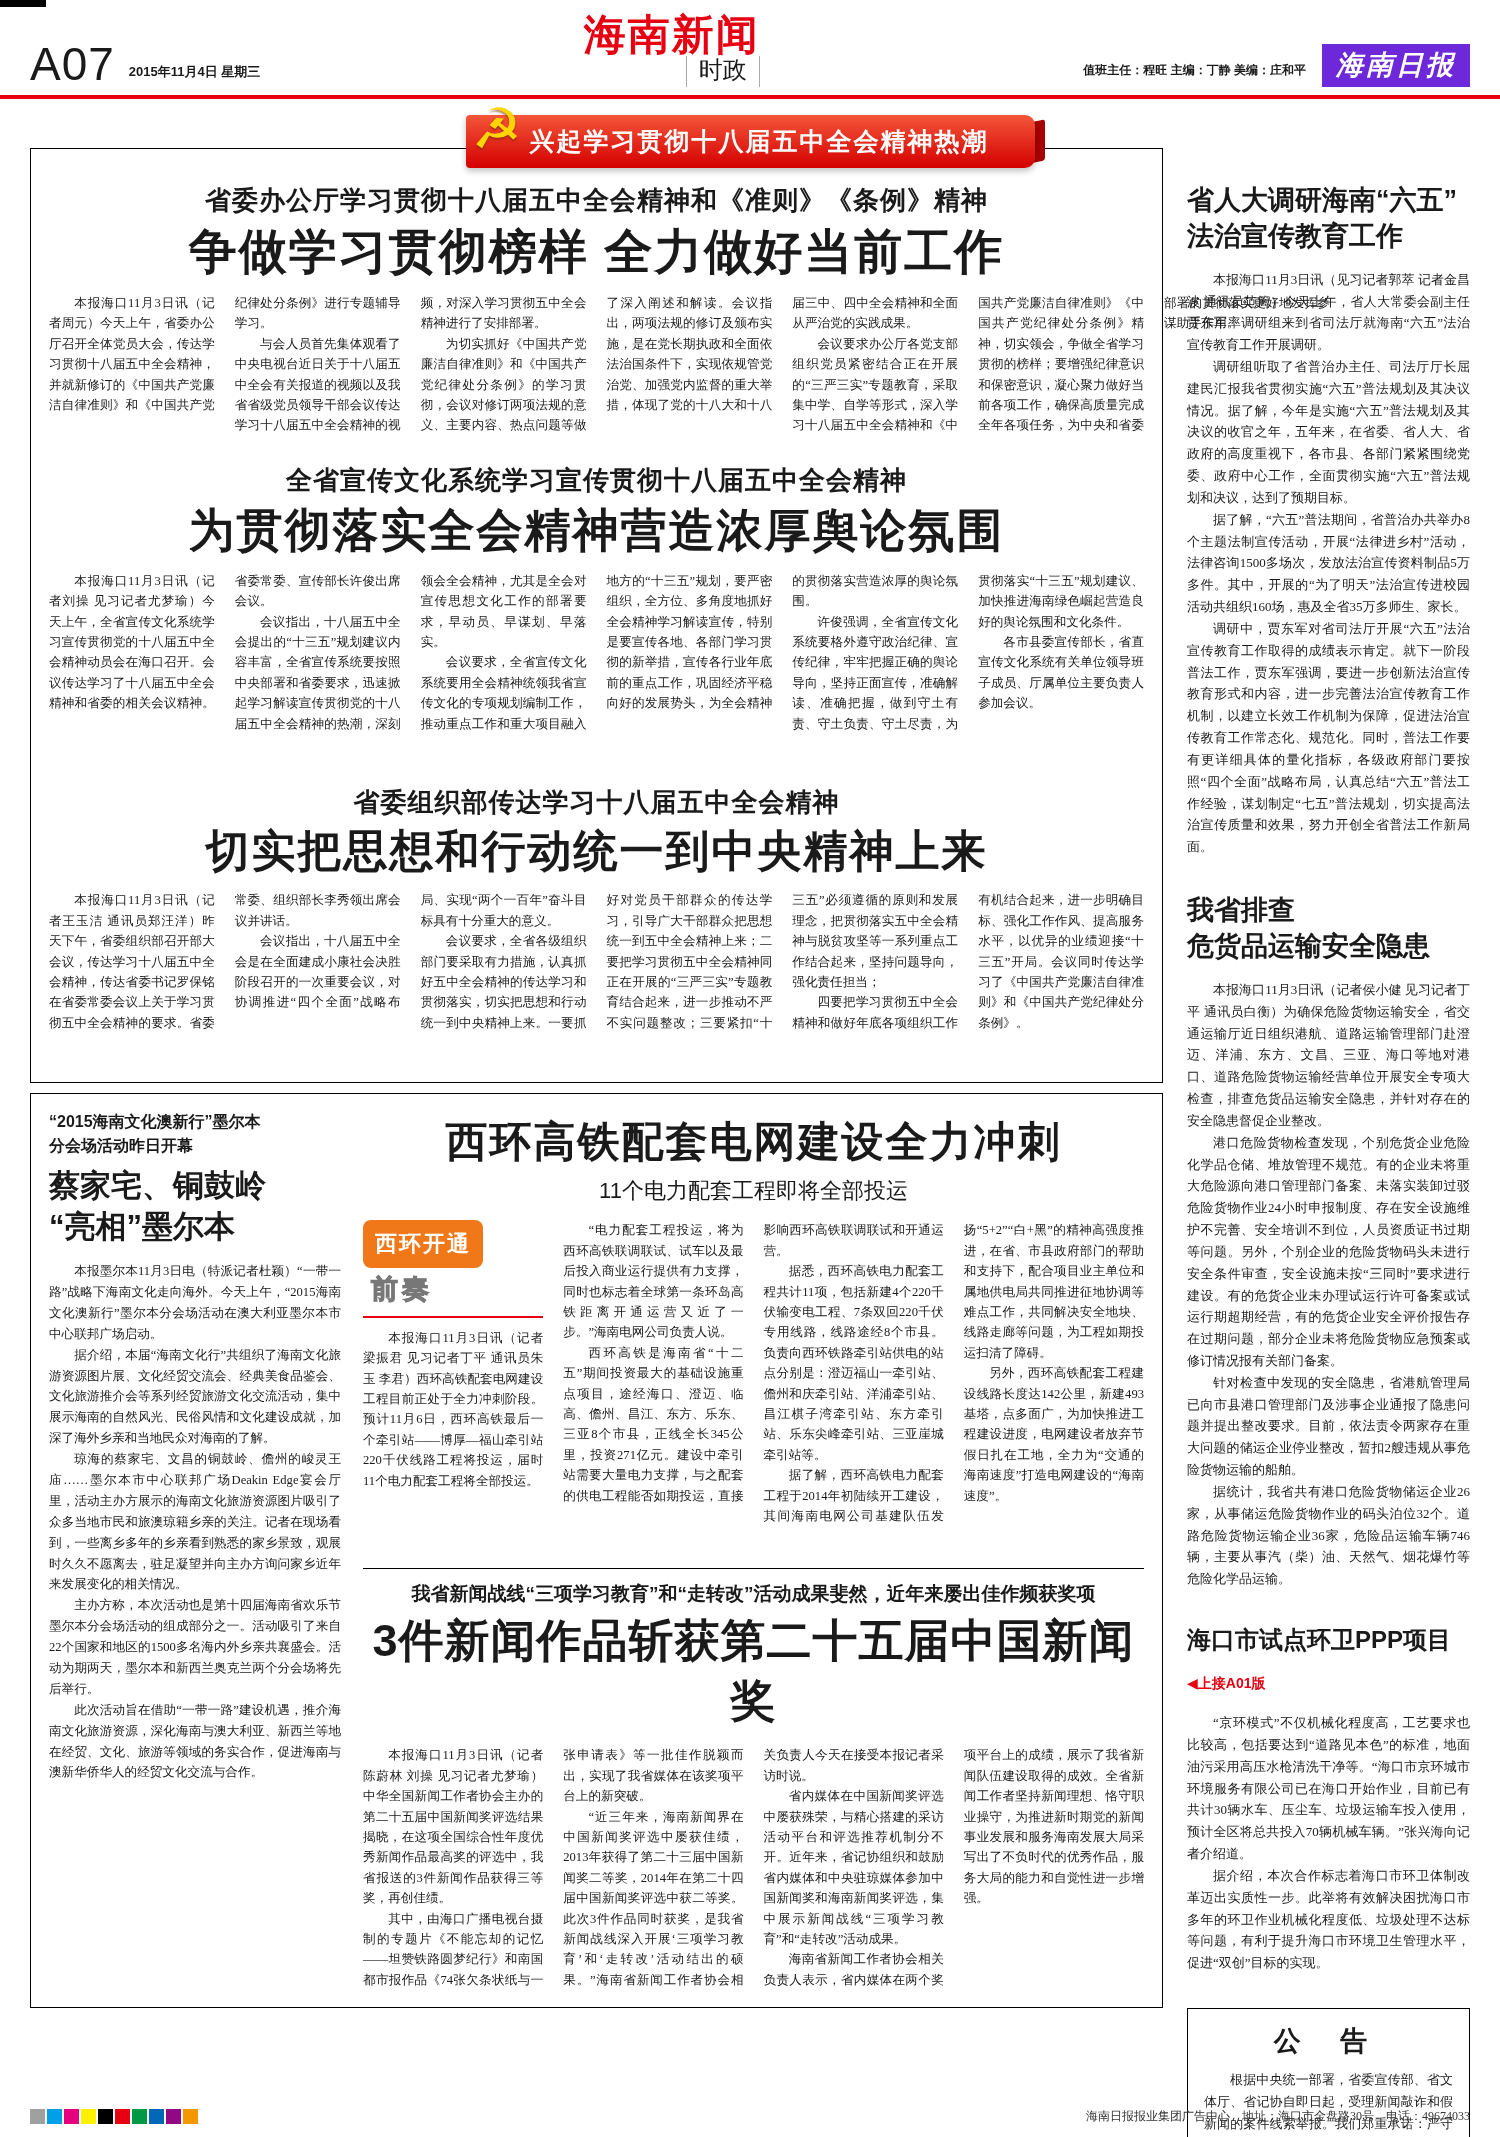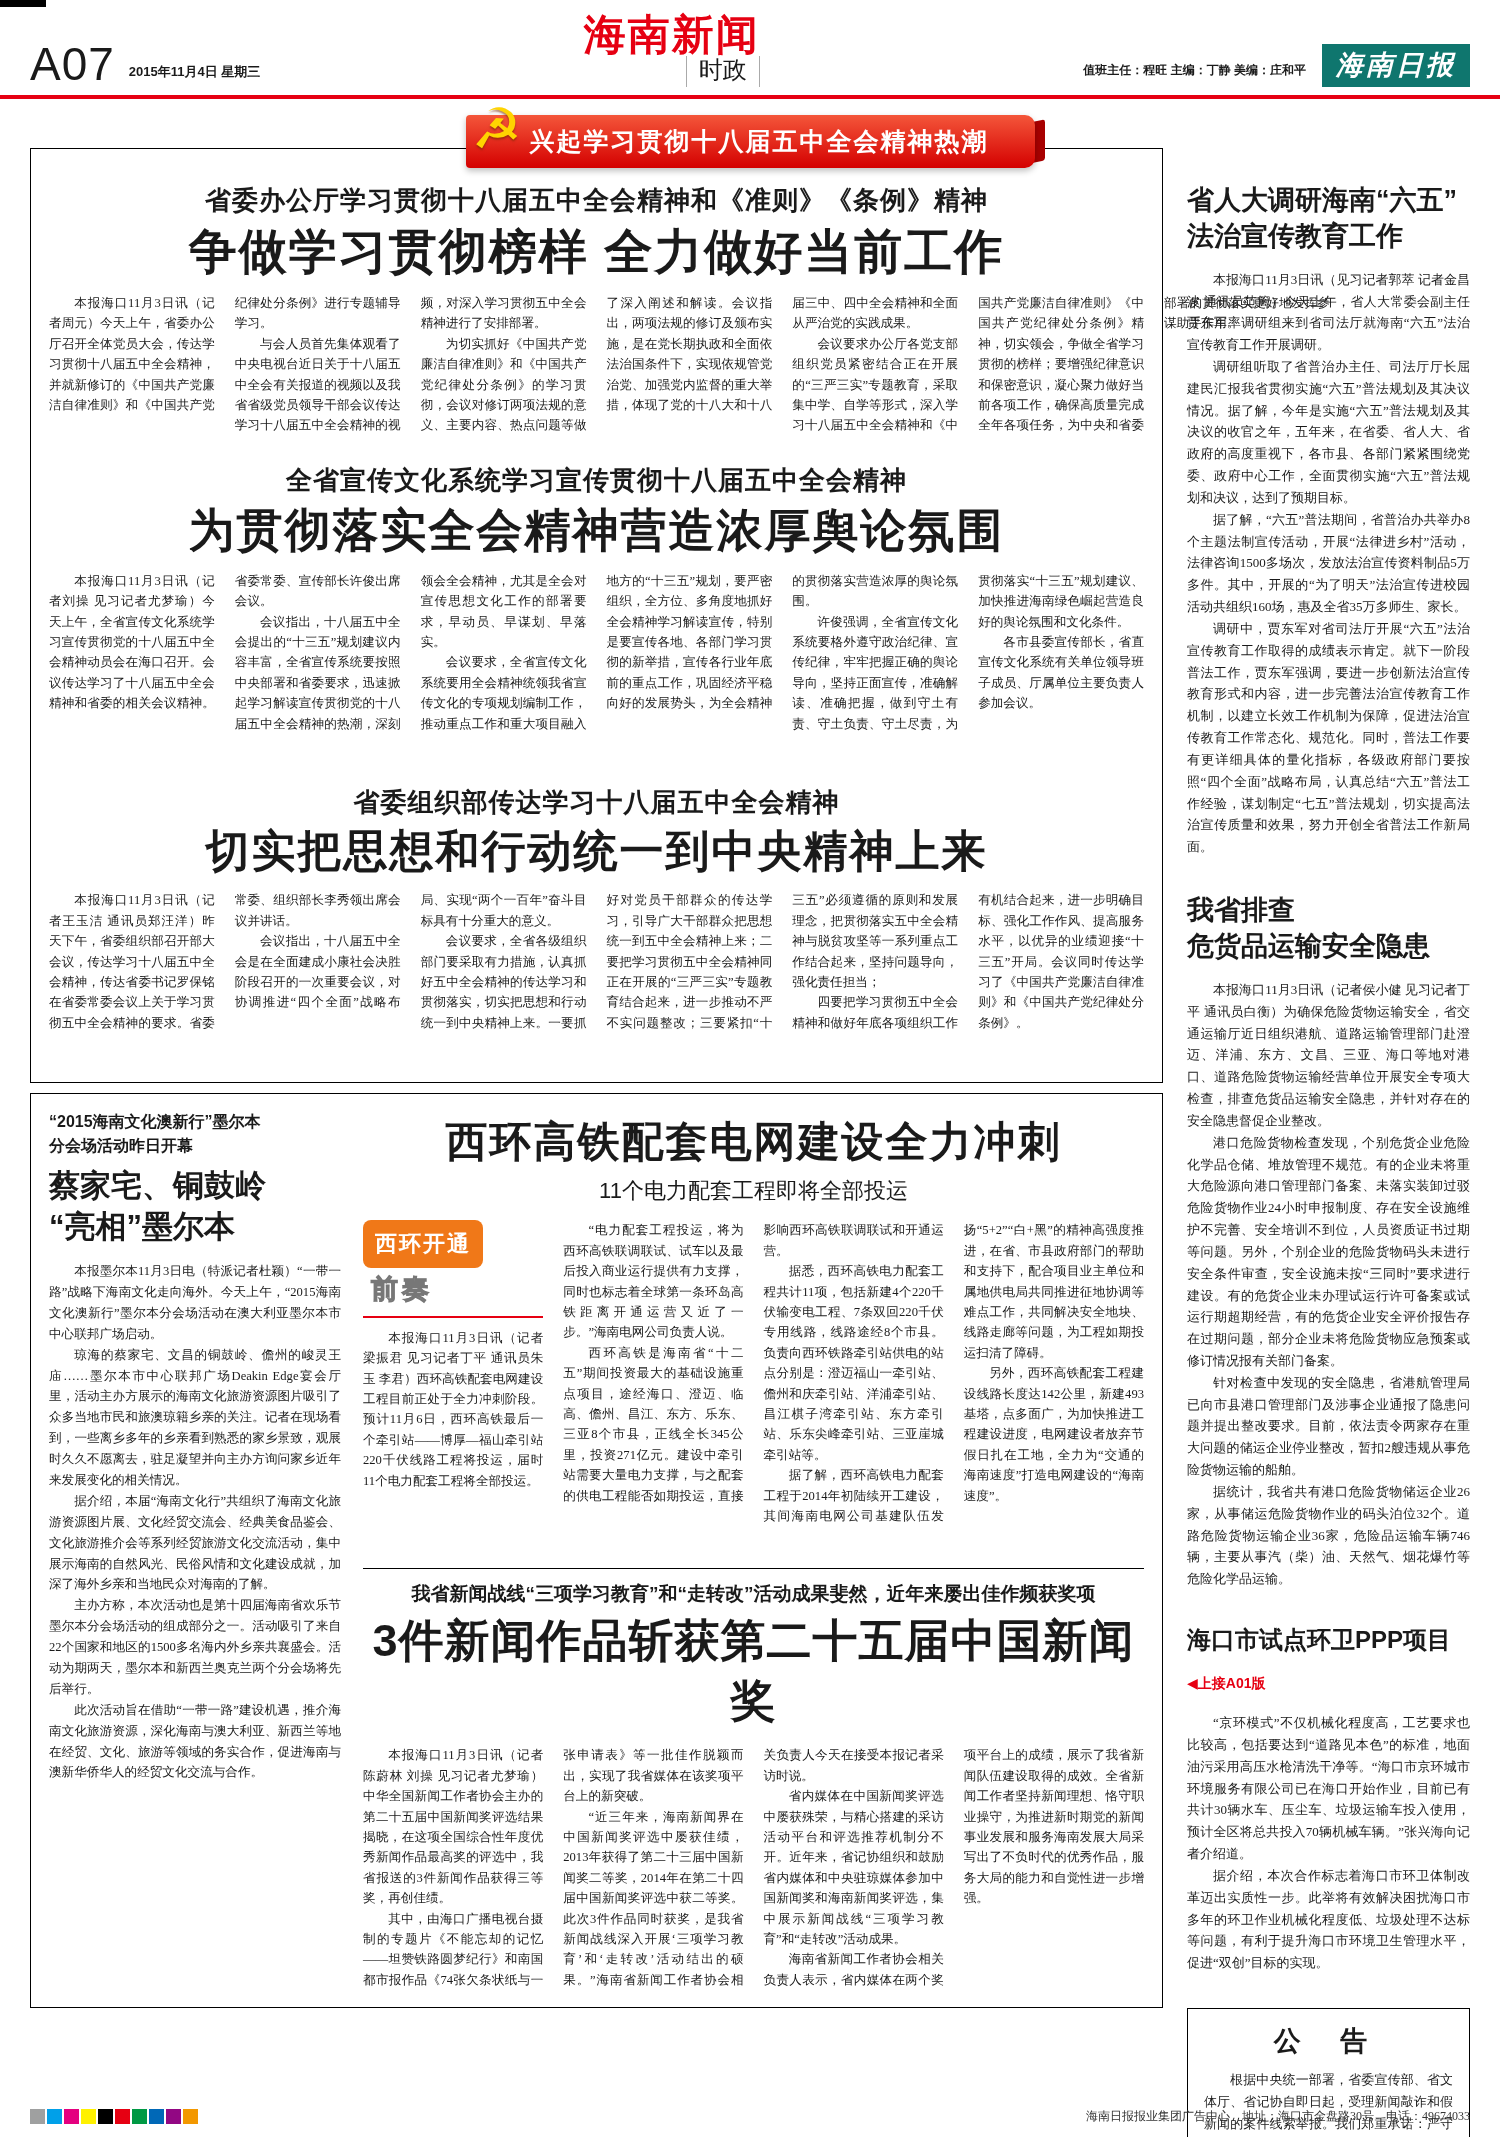--- a/index.html
+++ b/index.html
@@ -10,21 +10,21 @@
   .corner-mark{position:absolute;top:0;left:0;width:46px;height:7px;background:#000;}
   .header{display:flex;align-items:flex-end;justify-content:space-between;
           padding:14px 30px 8px 30px;}
   .pageno{font-size:46px;font-weight:400;letter-spacing:1px;line-height:1;}
   .pagedate{font-size:13px;font-weight:bold;margin-left:14px;padding-bottom:6px;}
   .section-wrap{display:flex;align-items:flex-end;flex-direction:column;}
   .section-title{color:#e60012;font-size:42px;font-weight:bold;line-height:1;letter-spacing:2px;}
   .section-sub{font-size:24px;padding:0 12px 2px 12px;margin-left:12px;line-height:1.2;
                border-left:1px solid #aaa;border-right:1px solid #aaa;}
   .staff{font-size:12px;font-weight:bold;padding-bottom:8px;}
-  .masthead{background:#0f766e;color:#fff;font-style:italic;font-weight:bold;font-size:27px;
+  .masthead{background:#6d28d9;color:#fff;font-style:italic;font-weight:bold;font-size:27px;
             padding:8px 14px;margin-left:16px;letter-spacing:3px;line-height:1;}
   .redrule{height:4px;background:#e60012;margin:0 0 0 0;}
   
   .ribbon-row{display:flex;justify-content:center;position:relative;z-index:3;
               margin-top:16px;margin-bottom:-20px;}
   .ribbon{position:relative;background:linear-gradient(180deg,#f4563a,#d40000);
           color:#fff;font-size:25px;font-weight:bold;letter-spacing:2px;
           padding:10px 46px 10px 64px;border-radius:4px 10px 10px 4px;
           box-shadow:0 3px 6px rgba(0,0,0,.25);}
   .ribbon:after{content:"";position:absolute;right:-10px;top:6px;bottom:6px;width:16px;
@@ -156,22 +156,22 @@
         <div class="mel-kicker hei">
           <div>“2015海南文化澳新行”墨尔本</div>
           <div>分会场活动昨日开幕</div>
         </div>
         <div class="mel-headline hei">
           <div>蔡家宅、铜鼓岭</div>
           <div>“亮相”墨尔本</div>
         </div>
         <div class="mel-body para-block">
             <p>本报墨尔本11月3日电（特派记者杜颖）“一带一路”战略下海南文化走向海外。今天上午，“2015海南文化澳新行”墨尔本分会场活动在澳大利亚墨尔本市中心联邦广场启动。</p>
+            <p>据介绍，本届“海南文化行”共组织了海南文化旅游资源图片展、文化经贸交流会、经典美食品鉴会、文化旅游推介会等系列经贸旅游文化交流活动，集中展示海南的自然风光、民俗风情和文化建设成就，加深了海外乡亲和当地民众对海南的了解。</p>
             <p>琼海的蔡家宅、文昌的铜鼓岭、儋州的峻灵王庙……墨尔本市中心联邦广场Deakin Edge宴会厅里，活动主办方展示的海南文化旅游资源图片吸引了众多当地市民和旅澳琼籍乡亲的关注。记者在现场看到，一些离乡多年的乡亲看到熟悉的家乡景致，观展时久久不愿离去，驻足凝望并向主办方询问家乡近年来发展变化的相关情况。</p>
-            <p>据介绍，本届“海南文化行”共组织了海南文化旅游资源图片展、文化经贸交流会、经典美食品鉴会、文化旅游推介会等系列经贸旅游文化交流活动，集中展示海南的自然风光、民俗风情和文化建设成就，加深了海外乡亲和当地民众对海南的了解。</p>
             <p>主办方称，本次活动也是第十四届海南省欢乐节墨尔本分会场活动的组成部分之一。活动吸引了来自22个国家和地区的1500多名海内外乡亲共襄盛会。活动为期两天，墨尔本和新西兰奥克兰两个分会场将先后举行。</p>
             <p>此次活动旨在借助“一带一路”建设机遇，推介海南文化旅游资源，深化海南与澳大利亚、新西兰等地在经贸、文化、旅游等领域的务实合作，促进海南与澳新华侨华人的经贸文化交流与合作。</p>
           </div>
       </div>
 
       <div class="mid-center">
         <div>
           <div class="xh-headline hei">西环高铁配套电网建设全力冲刺</div>
           <div class="xh-deck hei">11个电力配套工程即将全部投运</div>
           <div class="body-cols cols4 xh-body">

